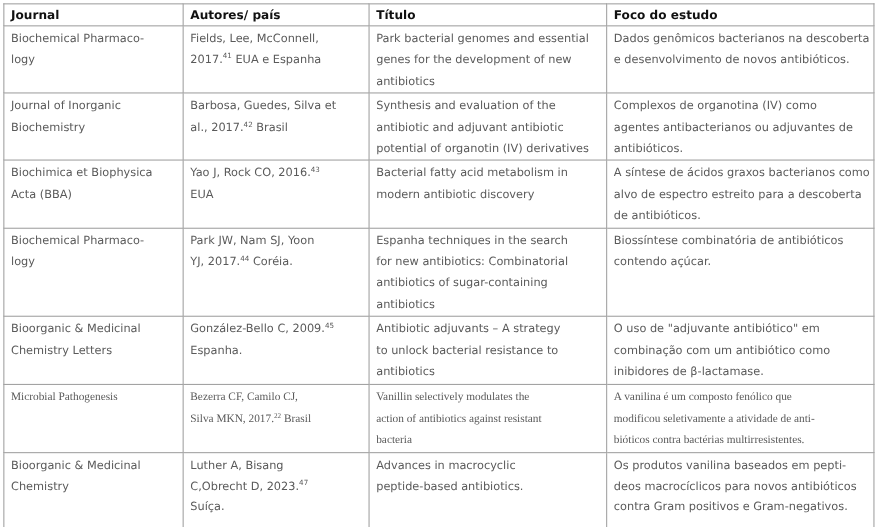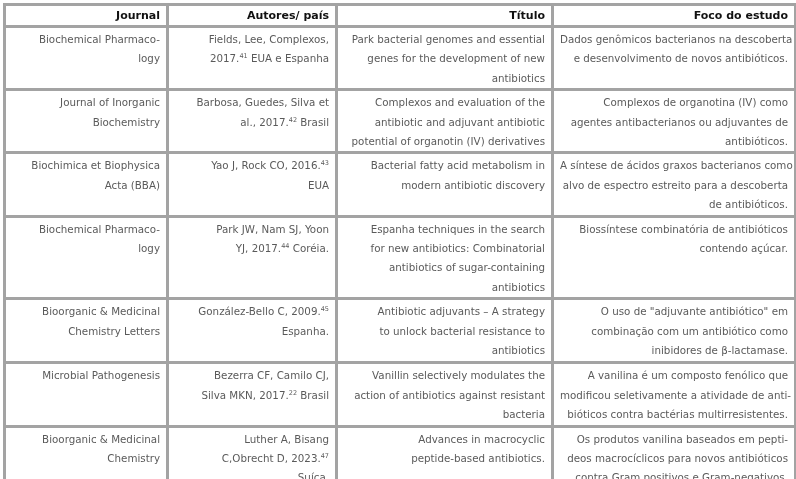--- a/index.html
+++ b/index.html
@@ -8,37 +8,37 @@
   table.ref {
     position: absolute; left: 3px; top: 3px;
     width: 791px; border-collapse: collapse; table-layout: fixed;
     font-size: 10.3px; color: #5a5a5a;
   }
   table.ref col.c1 { width: 163px; }
   table.ref col.c2 { width: 169px; }
   table.ref col.c3 { width: 216px; }
   table.ref col.c4 { width: 243px; }
   table.ref th, table.ref td {
-    border: 3px solid #a3a3a3;
-    vertical-align: top; text-align: right;
+    border: 1px solid #a3a3a3;
+    vertical-align: top; text-align: left;
     padding: 2px 6px 0 6px;
     line-height: 19.4px;
     overflow: hidden;
   }
   table.ref th {
     font-weight: bold; color: #111111; font-size: 11px;
     height: 18px; padding-top: 1px; line-height: 18px;
   }
   table.ref sup { font-size: 6.5px; vertical-align: 4px; line-height: 0; }
   tr.r1 td { height: 55px; }
   tr.r2 td { height: 55px; }
   tr.r3 td { height: 55px; }
   tr.r4 td { height: 75px; }
   tr.r5 td { height: 59px; }
-  tr.r6 td { height: 55px; }
+  tr.r6 td { height: 55px; font-family: Liberation Serif, serif; }
   tr.r7 td { height: 76px; }
   .ln { display: block; white-space: nowrap; }
 </style>
 </head>
 <body>
 
 <table class="ref">
   <colgroup>
       <col class="c1">
       <col class="c2">
@@ -54,21 +54,21 @@
     </tr>
   </thead>
   <tbody>
 
     <tr class="r1">
       <td>
         <span class="ln">Biochemical Pharmaco-</span>
         <span class="ln">logy</span>
       </td>
       <td>
-        <span class="ln">Fields, Lee, Complexos,</span>
+        <span class="ln">Fields, Lee, McConnell,</span>
         <span class="ln"><span>2017.</span><sup>41</sup><span> EUA e Espanha</span></span>
       </td>
       <td>
         <span class="ln">Park bacterial genomes and essential</span>
         <span class="ln">genes for the development of new</span>
         <span class="ln">antibiotics</span>
       </td>
       <td>
         <span class="ln">Dados genômicos bacterianos na descoberta</span>
         <span class="ln">e desenvolvimento de novos antibióticos.</span>
@@ -78,21 +78,21 @@
     <tr class="r2">
       <td>
         <span class="ln">Journal of Inorganic</span>
         <span class="ln">Biochemistry</span>
       </td>
       <td>
         <span class="ln">Barbosa, Guedes, Silva et</span>
         <span class="ln"><span>al., 2017.</span><sup>42</sup><span> Brasil</span></span>
       </td>
       <td>
-        <span class="ln">Complexos and evaluation of the</span>
+        <span class="ln">Synthesis and evaluation of the</span>
         <span class="ln">antibiotic and adjuvant antibiotic</span>
         <span class="ln">potential of organotin (IV) derivatives</span>
       </td>
       <td>
         <span class="ln">Complexos de organotina (IV) como</span>
         <span class="ln">agentes antibacterianos ou adjuvantes de</span>
         <span class="ln">antibióticos.</span>
       </td>
     </tr>
 

